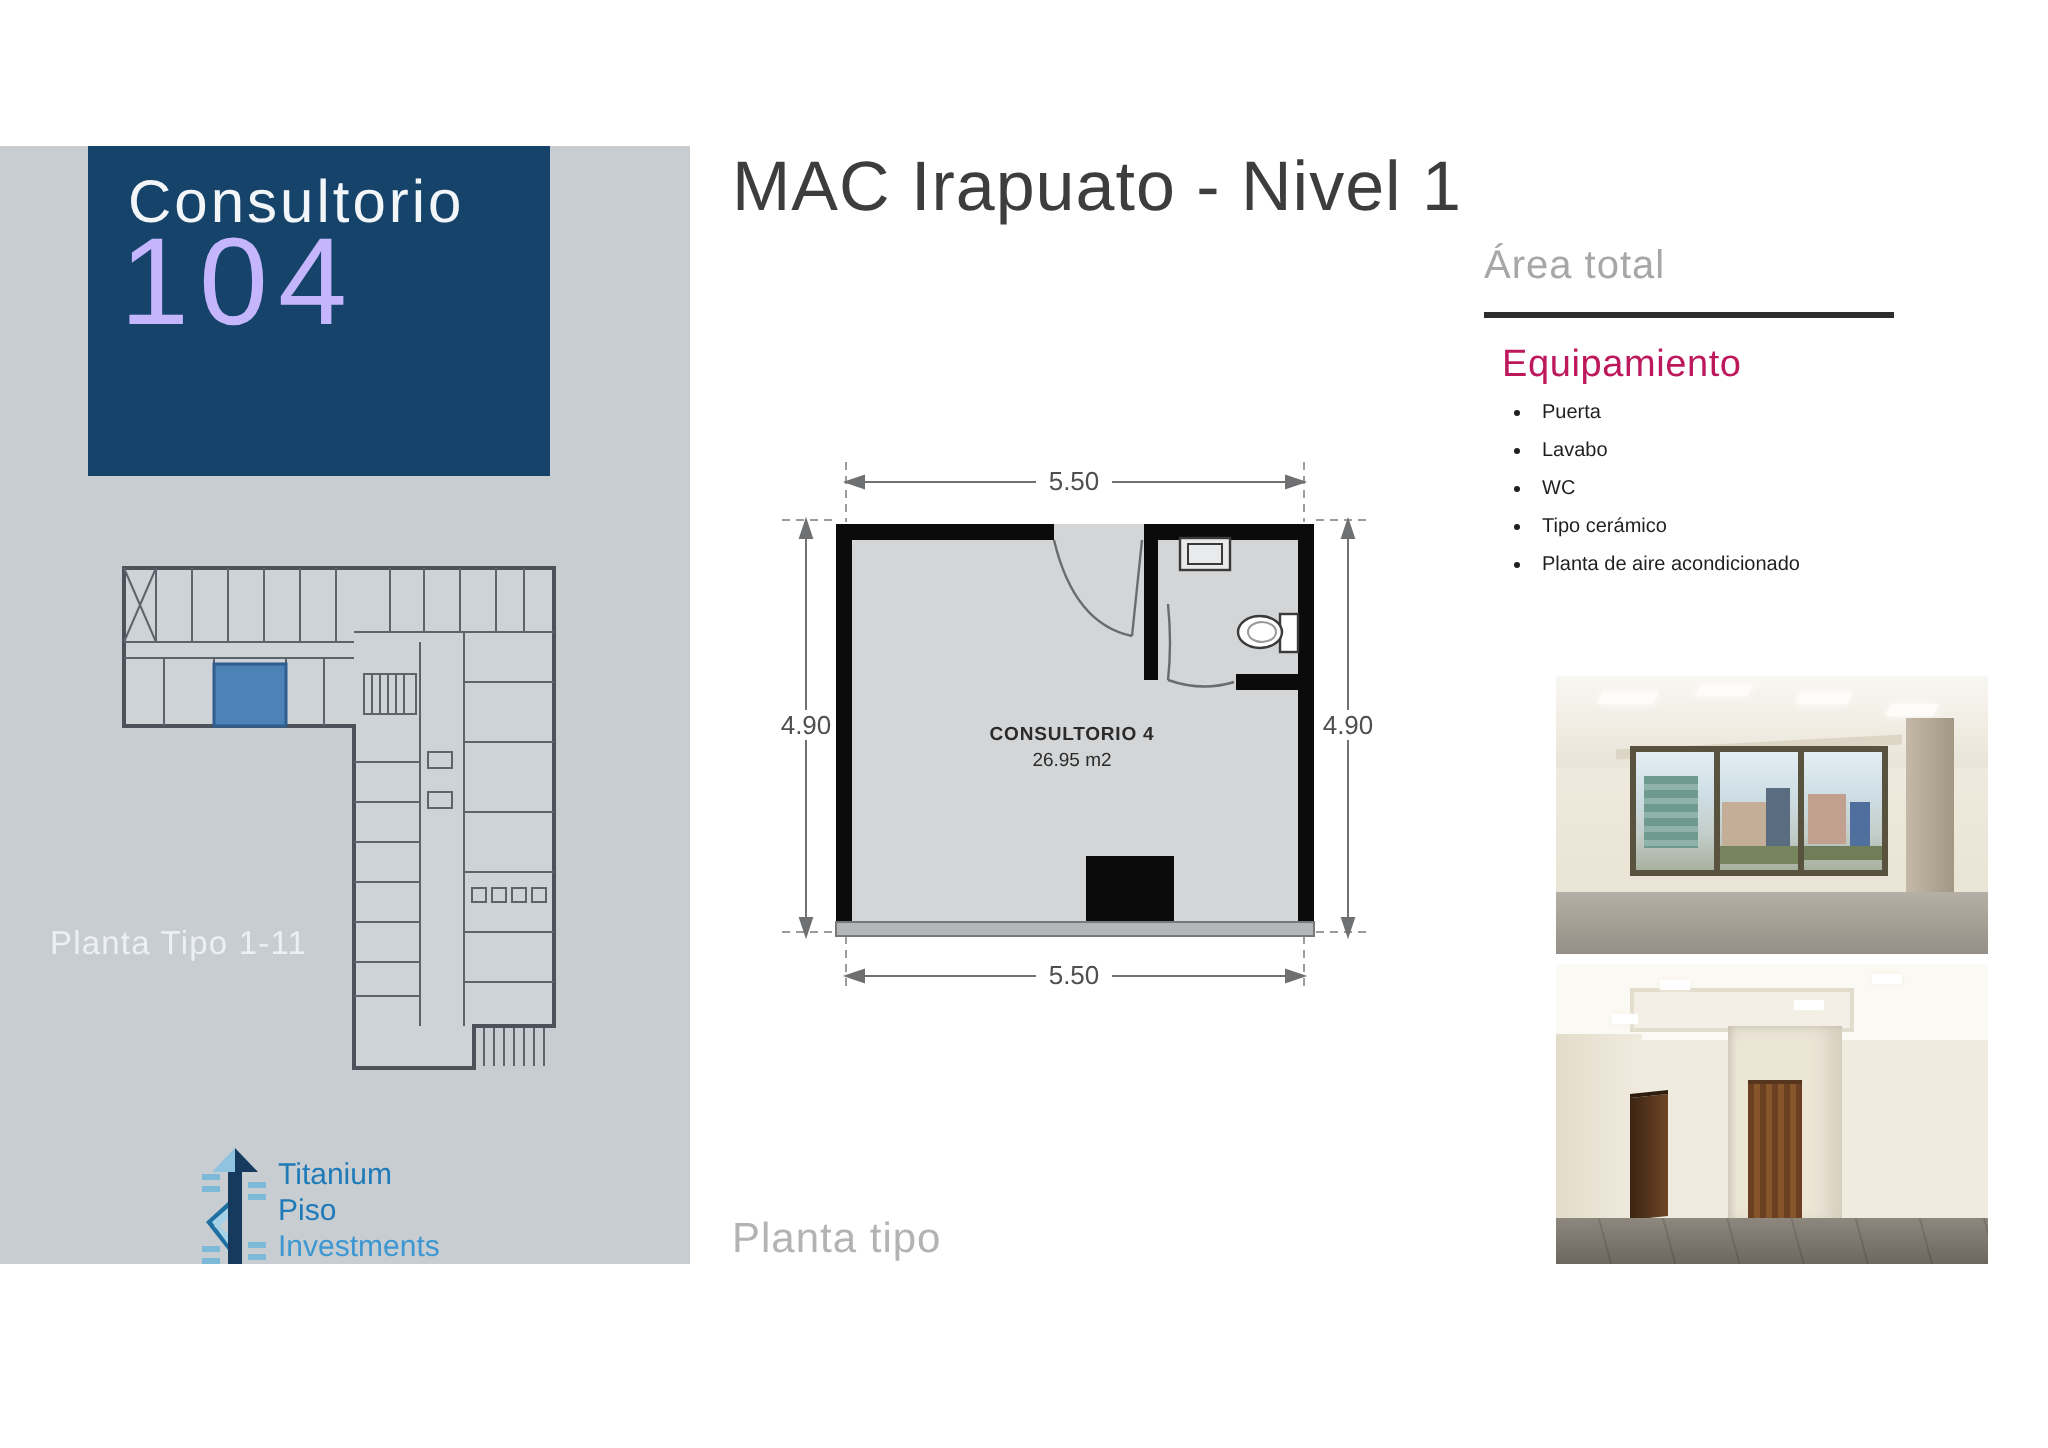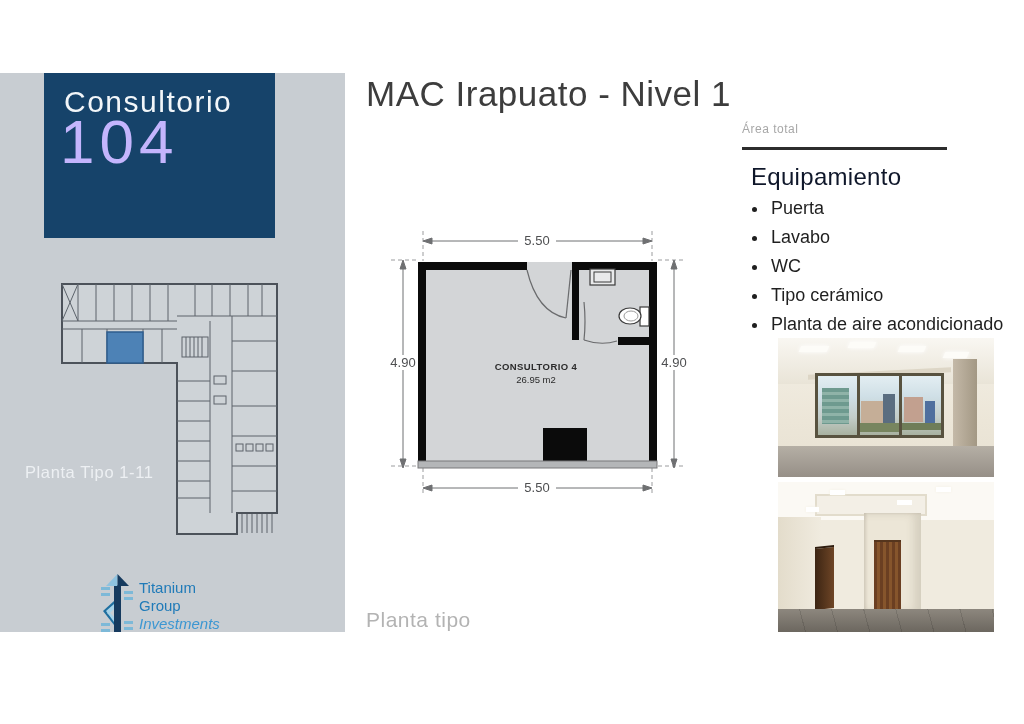--- a/index.html
+++ b/index.html
@@ -9,31 +9,31 @@
   
   .sidebar{position:absolute;left:0;top:73px;width:345px;height:575px;background:#c8cdd2;}
   .titlebox{position:absolute;left:44px;top:0;width:231px;height:165px;background:#16436a;color:#f2f6f9;}
   .unit-label{margin:12px 0 0 20px;font-size:30px;font-weight:300;letter-spacing:1.5px;}
   .unit-number{margin:-8px 0 0 16px;font-size:62px;font-weight:200;line-height:1;letter-spacing:5px;color:#c4b5fd;}
   .overview{position:absolute;left:52px;top:203px;}
   .plan-caption{position:absolute;left:25px;top:390px;font-size:16.5px;font-weight:300;
                 color:#edf0f3;letter-spacing:.6px;}
   .logo{position:absolute;left:99px;top:500px;display:flex;align-items:center;gap:4px;}
   .logo-text div{font-size:15px;line-height:18px;color:#1f7ab8;}
-  .logo-text .lt3{color:#3c97d2;font-style:italic;}
+  .logo-text .lt3{color:#3c97d2;}
 
   
   .page-title{position:absolute;left:366px;top:74px;margin:0;font-size:35px;font-weight:400;
               color:#3d3d3d;letter-spacing:.5px;}
   .area-block{position:absolute;left:742px;top:122px;width:262px;}
-  .area-label{font-size:12px;color:#a7a7a7;letter-spacing:.5px;}
+  .area-label{font-size:20px;color:#a7a7a7;letter-spacing:.5px;}
   .area-value{font-size:32px;color:#9b9b9b;letter-spacing:1px;margin-top:2px;}
   .divider{width:205px;height:3px;background:#2d2d2d;margin-top:11px;}
-  .equip-heading{font-size:24px;color:#0f172a;margin:13px 0 0 9px;letter-spacing:.3px;}
-  .equip-list{margin:7px 0 0 0;padding-left:27px;font-size:18px;color:#1f1f1f;}
+  .equip-heading{font-size:19px;color:#be185d;margin:13px 0 0 9px;letter-spacing:.3px;}
+  .equip-list{margin:7px 0 0 0;padding-left:27px;font-size:10px;color:#1f1f1f;}
   .equip-list li{margin-bottom:8px;padding-left:2px;}
 
   
   .floorplan{position:absolute;left:385px;top:228px;}
   .fp-caption{position:absolute;left:366px;top:608px;font-size:21px;font-weight:300;
               color:#b3b3b3;letter-spacing:.5px;}
   .fp-dim{font-size:13px;fill:#4e4f51;font-family:"Liberation Sans",sans-serif;}
   .fp-room-name{font-size:9.5px;font-weight:700;fill:#2b2b2b;letter-spacing:.4px;
                 font-family:"Liberation Sans",sans-serif;}
   .fp-room-area{font-size:9.5px;fill:#2b2b2b;font-family:"Liberation Sans",sans-serif;}
@@ -118,21 +118,21 @@
             <rect x="25" y="54" width="9" height="3"></rect>
         </g>
         <rect x="15" y="12" width="7" height="50" fill="#163a5e"></rect>
         <polygon points="7,13 18.5,1 18.5,13" fill="#8fc3e0"></polygon>
         <polygon points="18.5,1 30,13 18.5,13" fill="#163a5e"></polygon>
         <path d="M4,38 L15,28 L15,34 L8,40 L15,46 L15,52 Z" fill="#1f6fa0"></path>
         <path d="M7,38 L15,31 L15,36 L11,40 L15,44 L15,49 Z" fill="#a6d2e8"></path>
       </svg>
       <div class="logo-text">
         <div class="lt1">Titanium</div>
-        <div class="lt2">Group</div>
+        <div class="lt2">Piso</div>
         <div class="lt3">Investments</div>
       </div>
     </div>
   </aside>
 
   <h1 class="page-title">MAC Irapuato - Nivel 1</h1>
 
   <section class="area-block">
     <div class="area-label">Área total</div>
     <div class="divider"></div>

